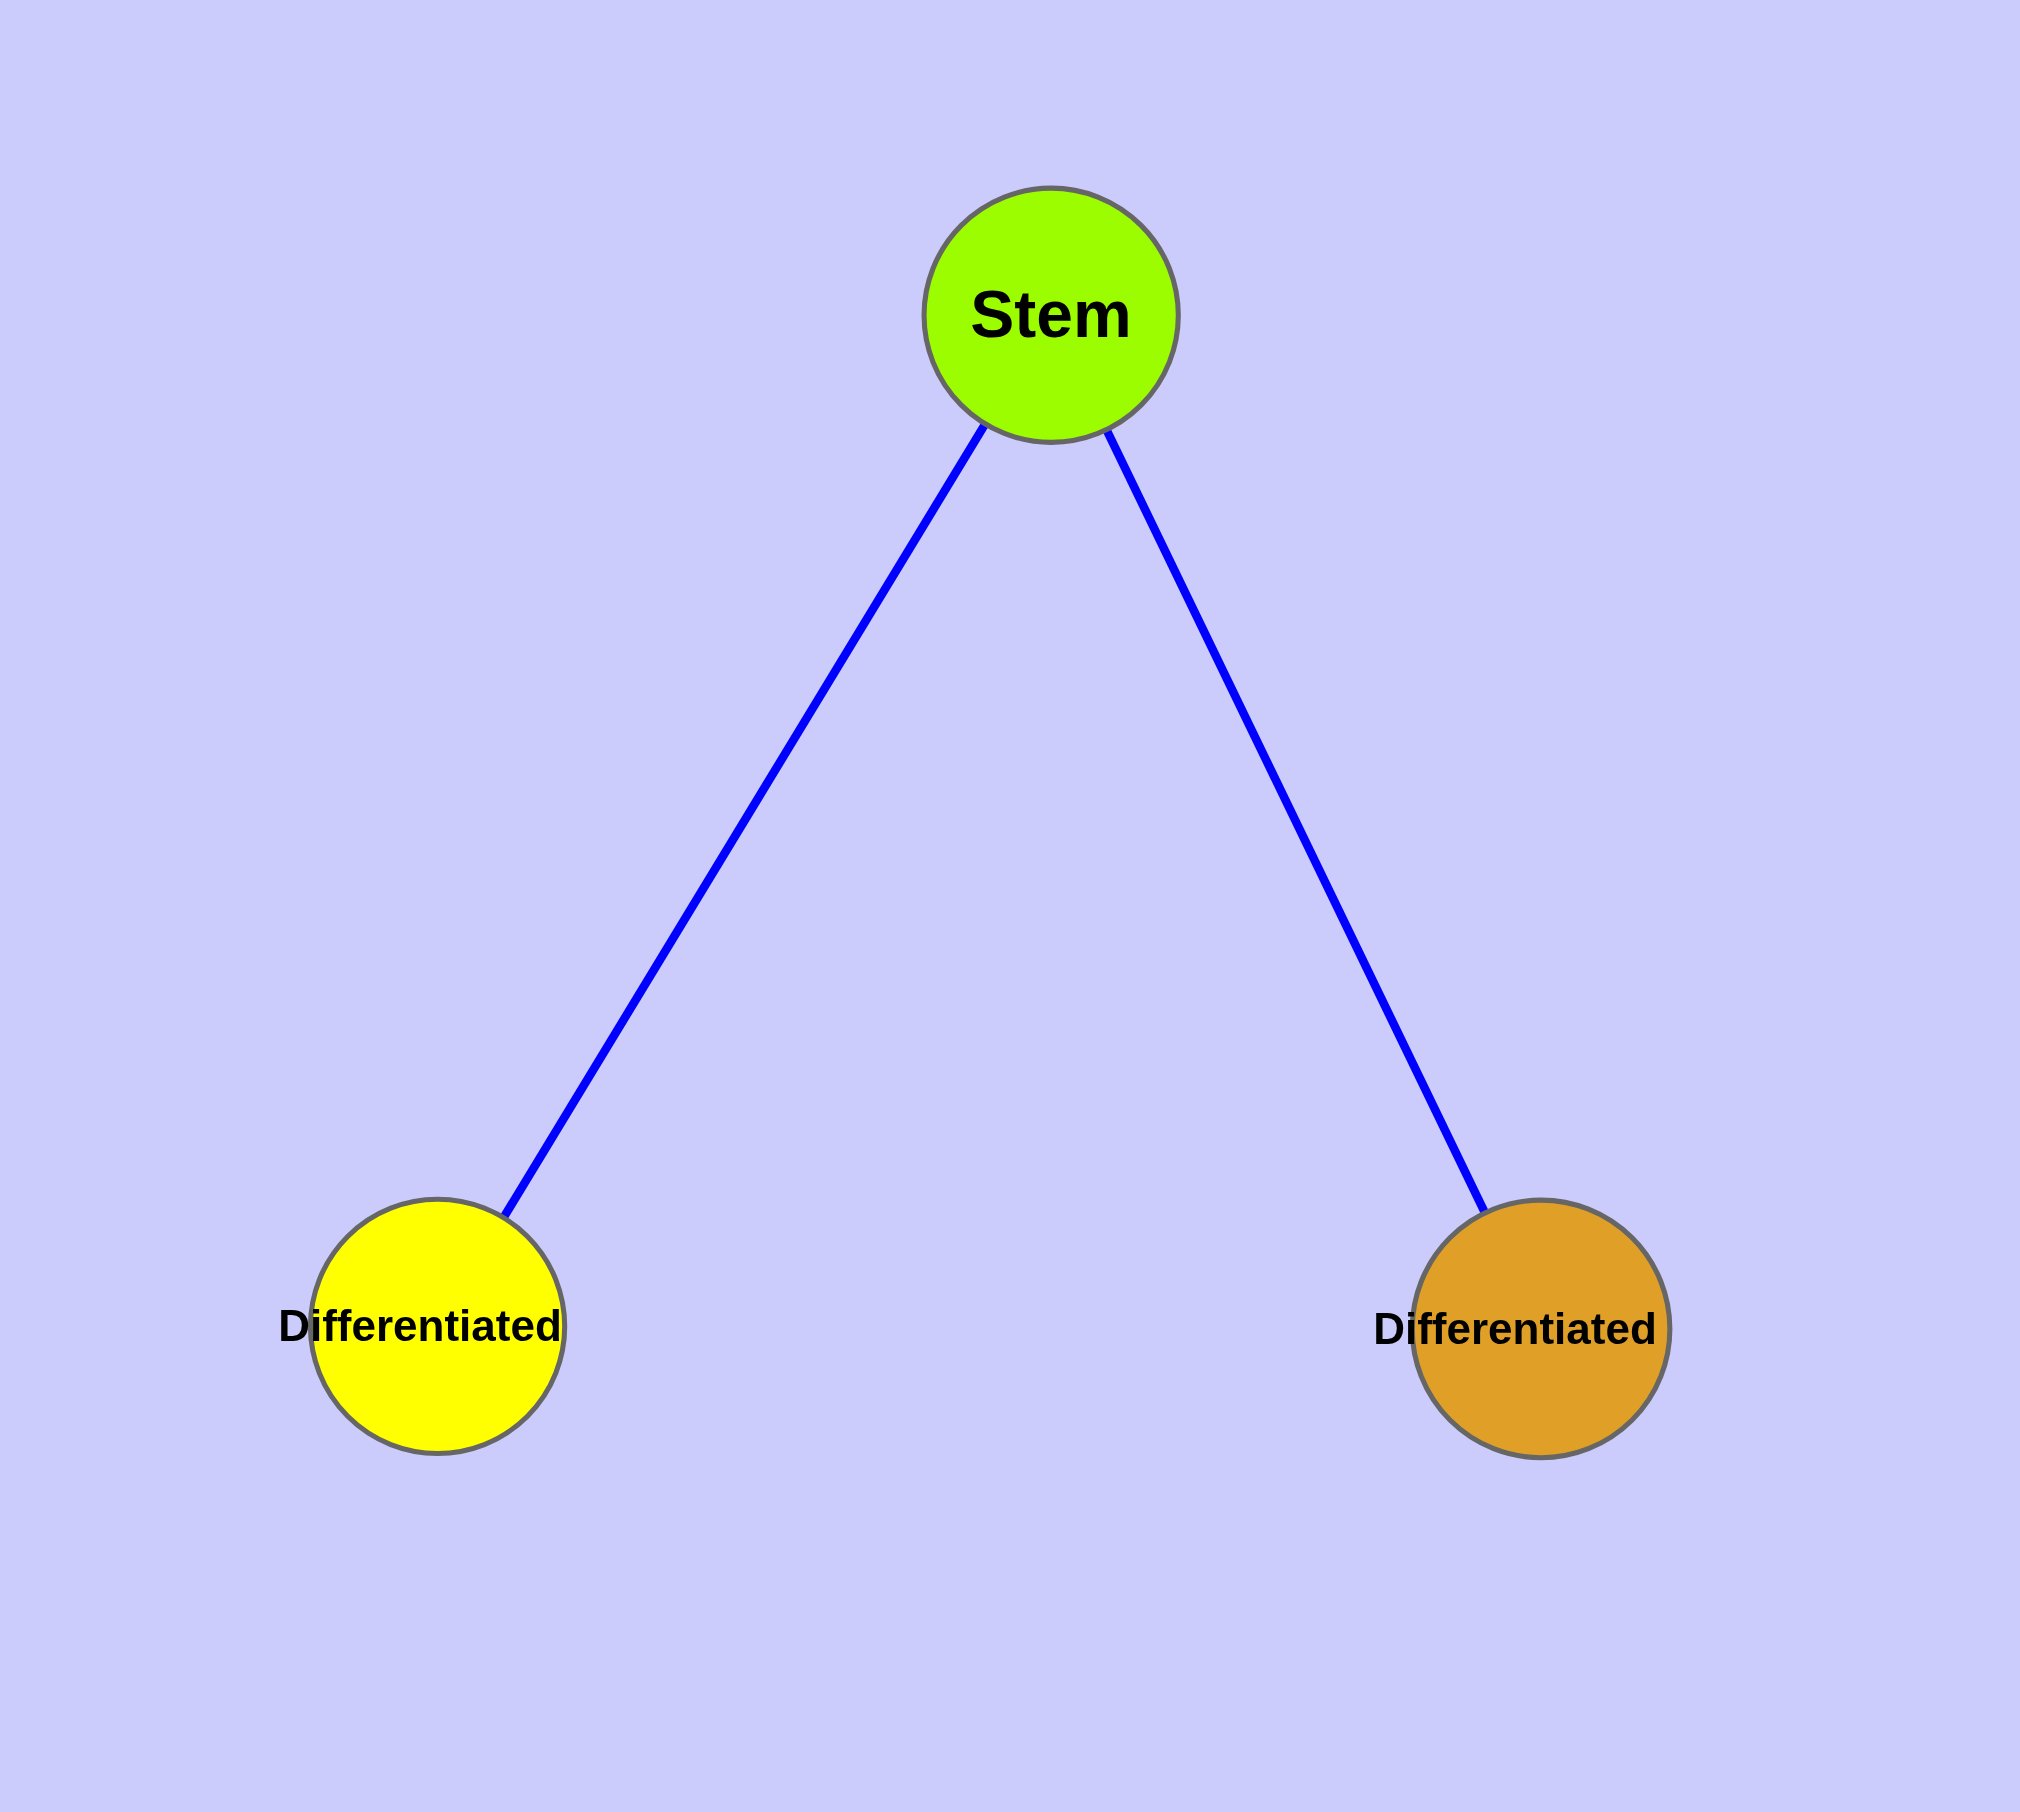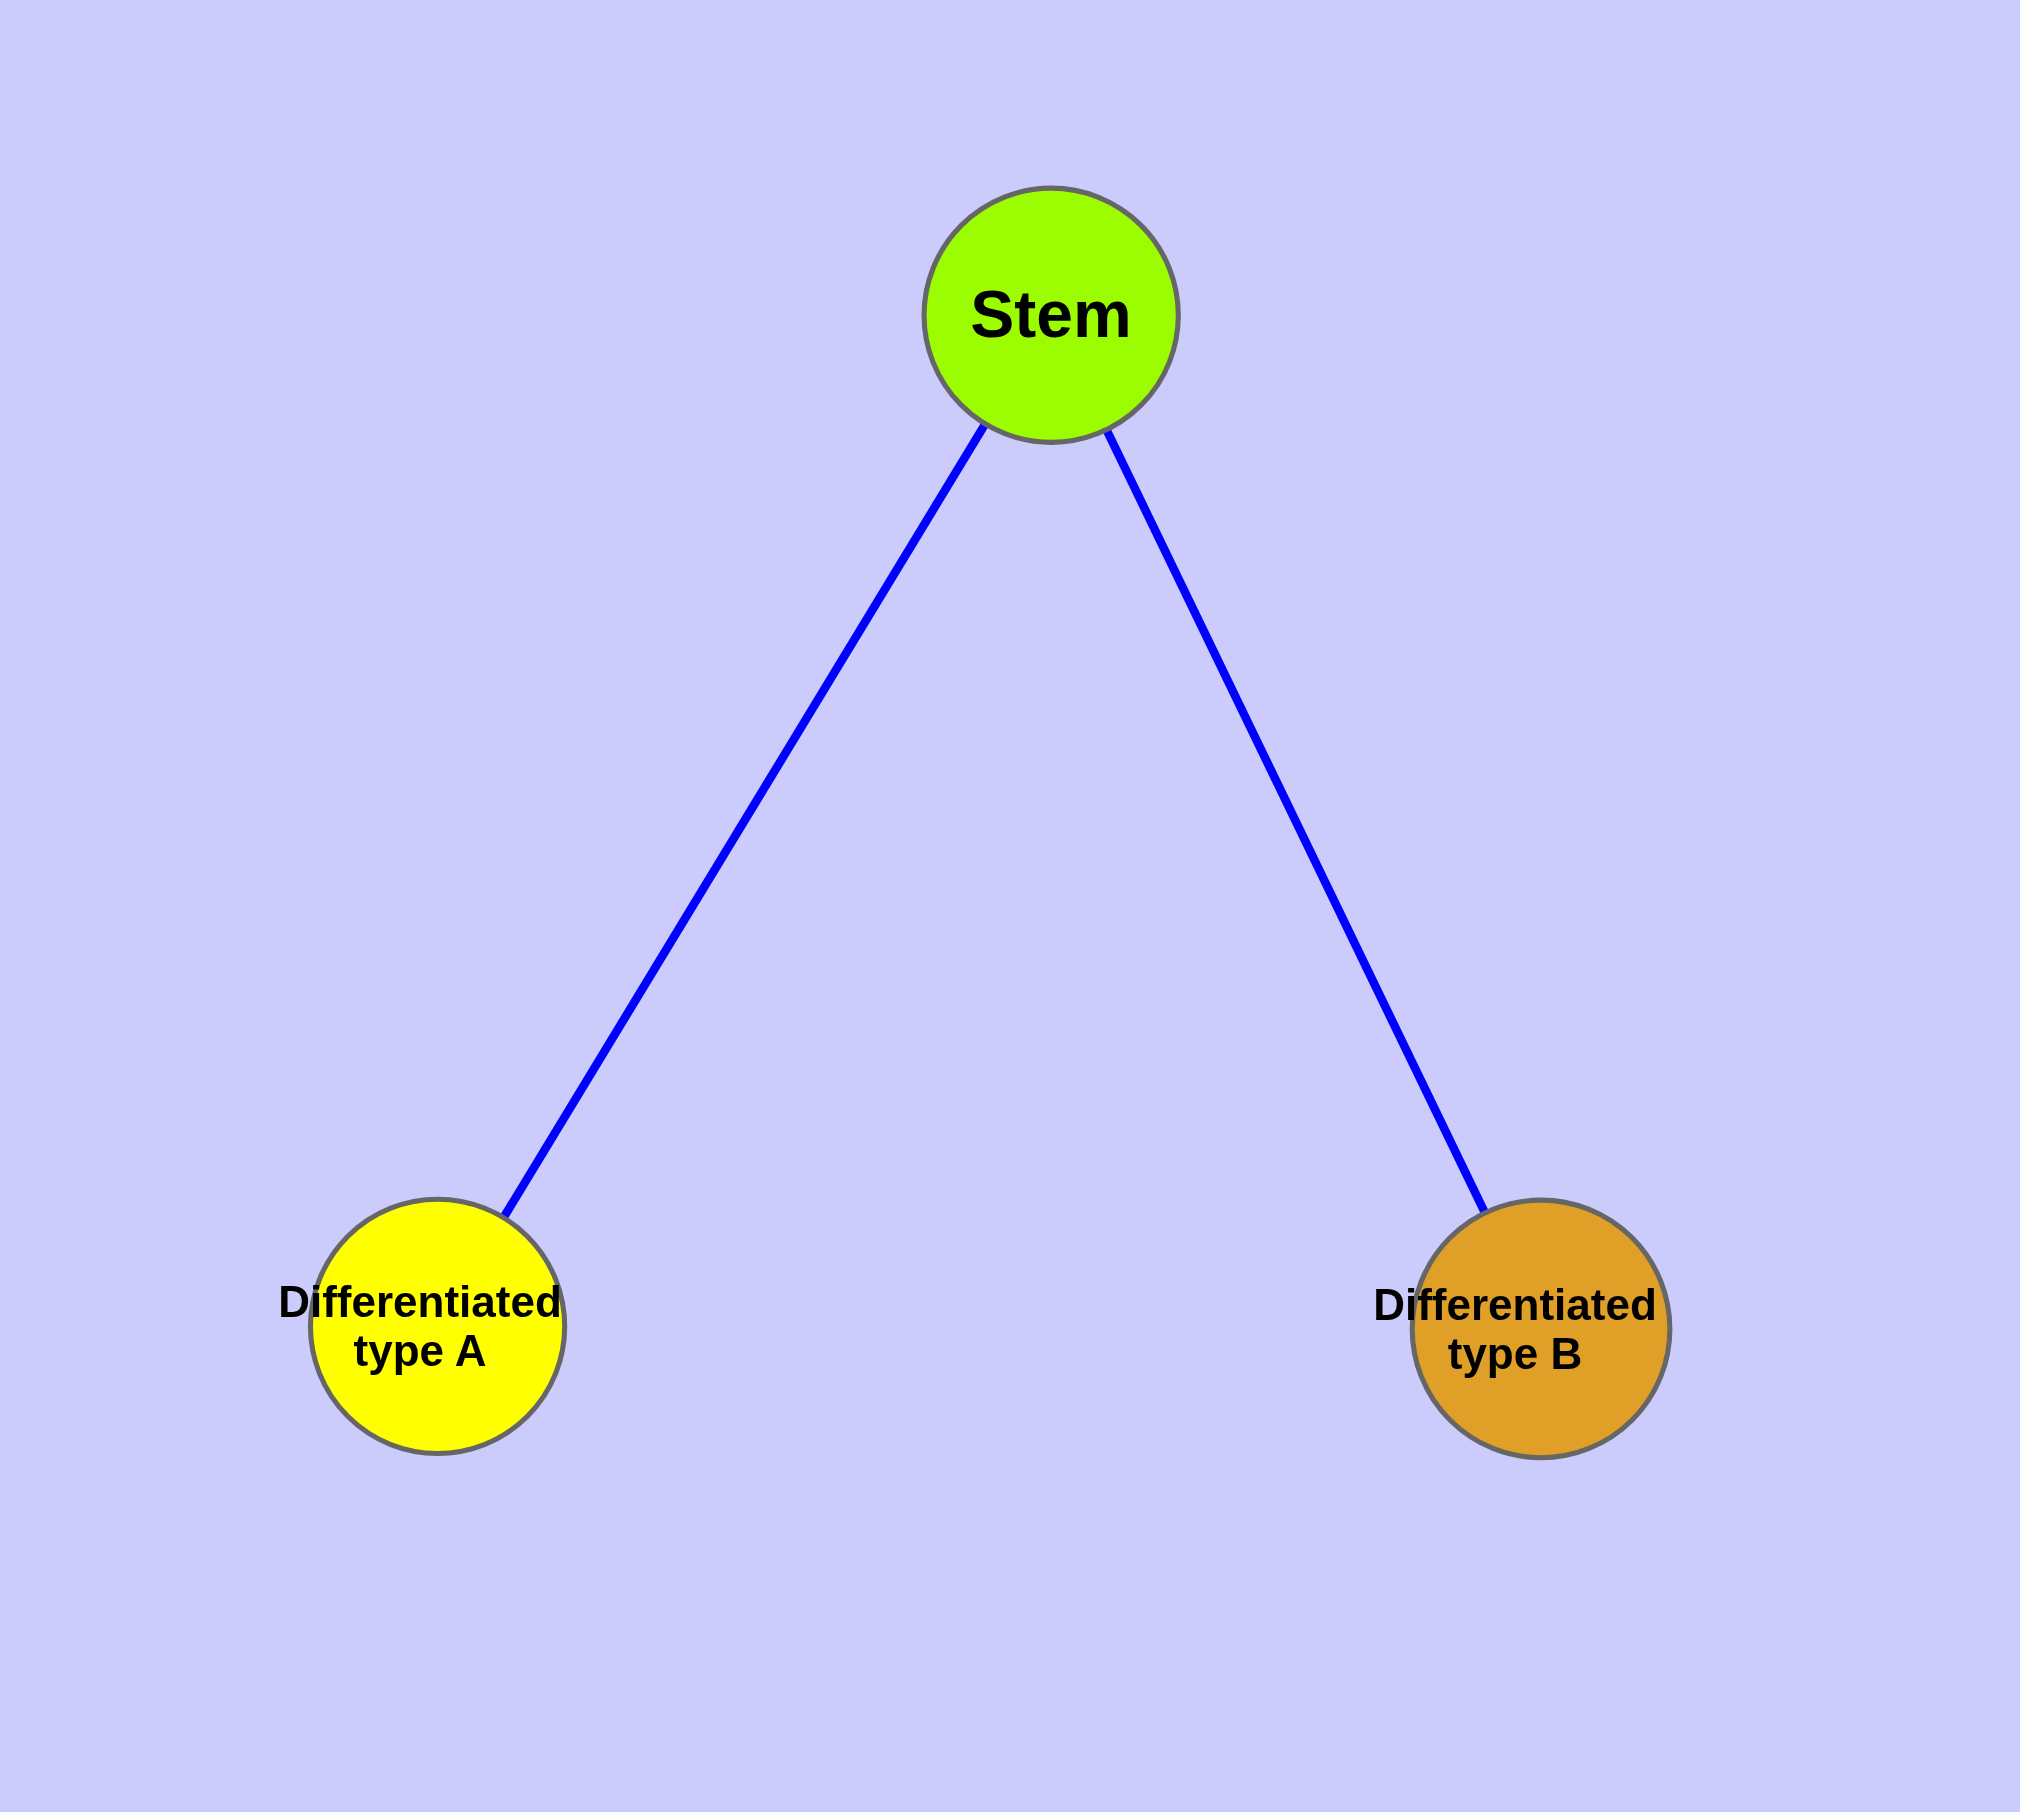--- a/index.html
+++ b/index.html
@@ -52,22 +52,20 @@
       <circle cx="1818" cy="1568" r="152" fill="#e0a027" stroke="#666666" stroke-width="6"></circle>
     </g>
   </svg>
 
   <div class="node-label label-stem" style="left: 1051px; top: 315px; color: rgb(0, 0, 0);">
     <div>Stem</div>
   </div>
 
   <div class="node-label label-typeab" style="left: 420px; top: 1326px; color: rgb(0, 0, 0);">
     <div>Differentiated</div>
-    <div>type A</div>
   </div>
 
   <div class="node-label label-typeab" style="left: 1515px; top: 1329px; color: rgb(0, 0, 0);">
     <div>Differentiated</div>
-    <div>type B</div>
   </div>
 
 </div>
 
 
 </body></html>

